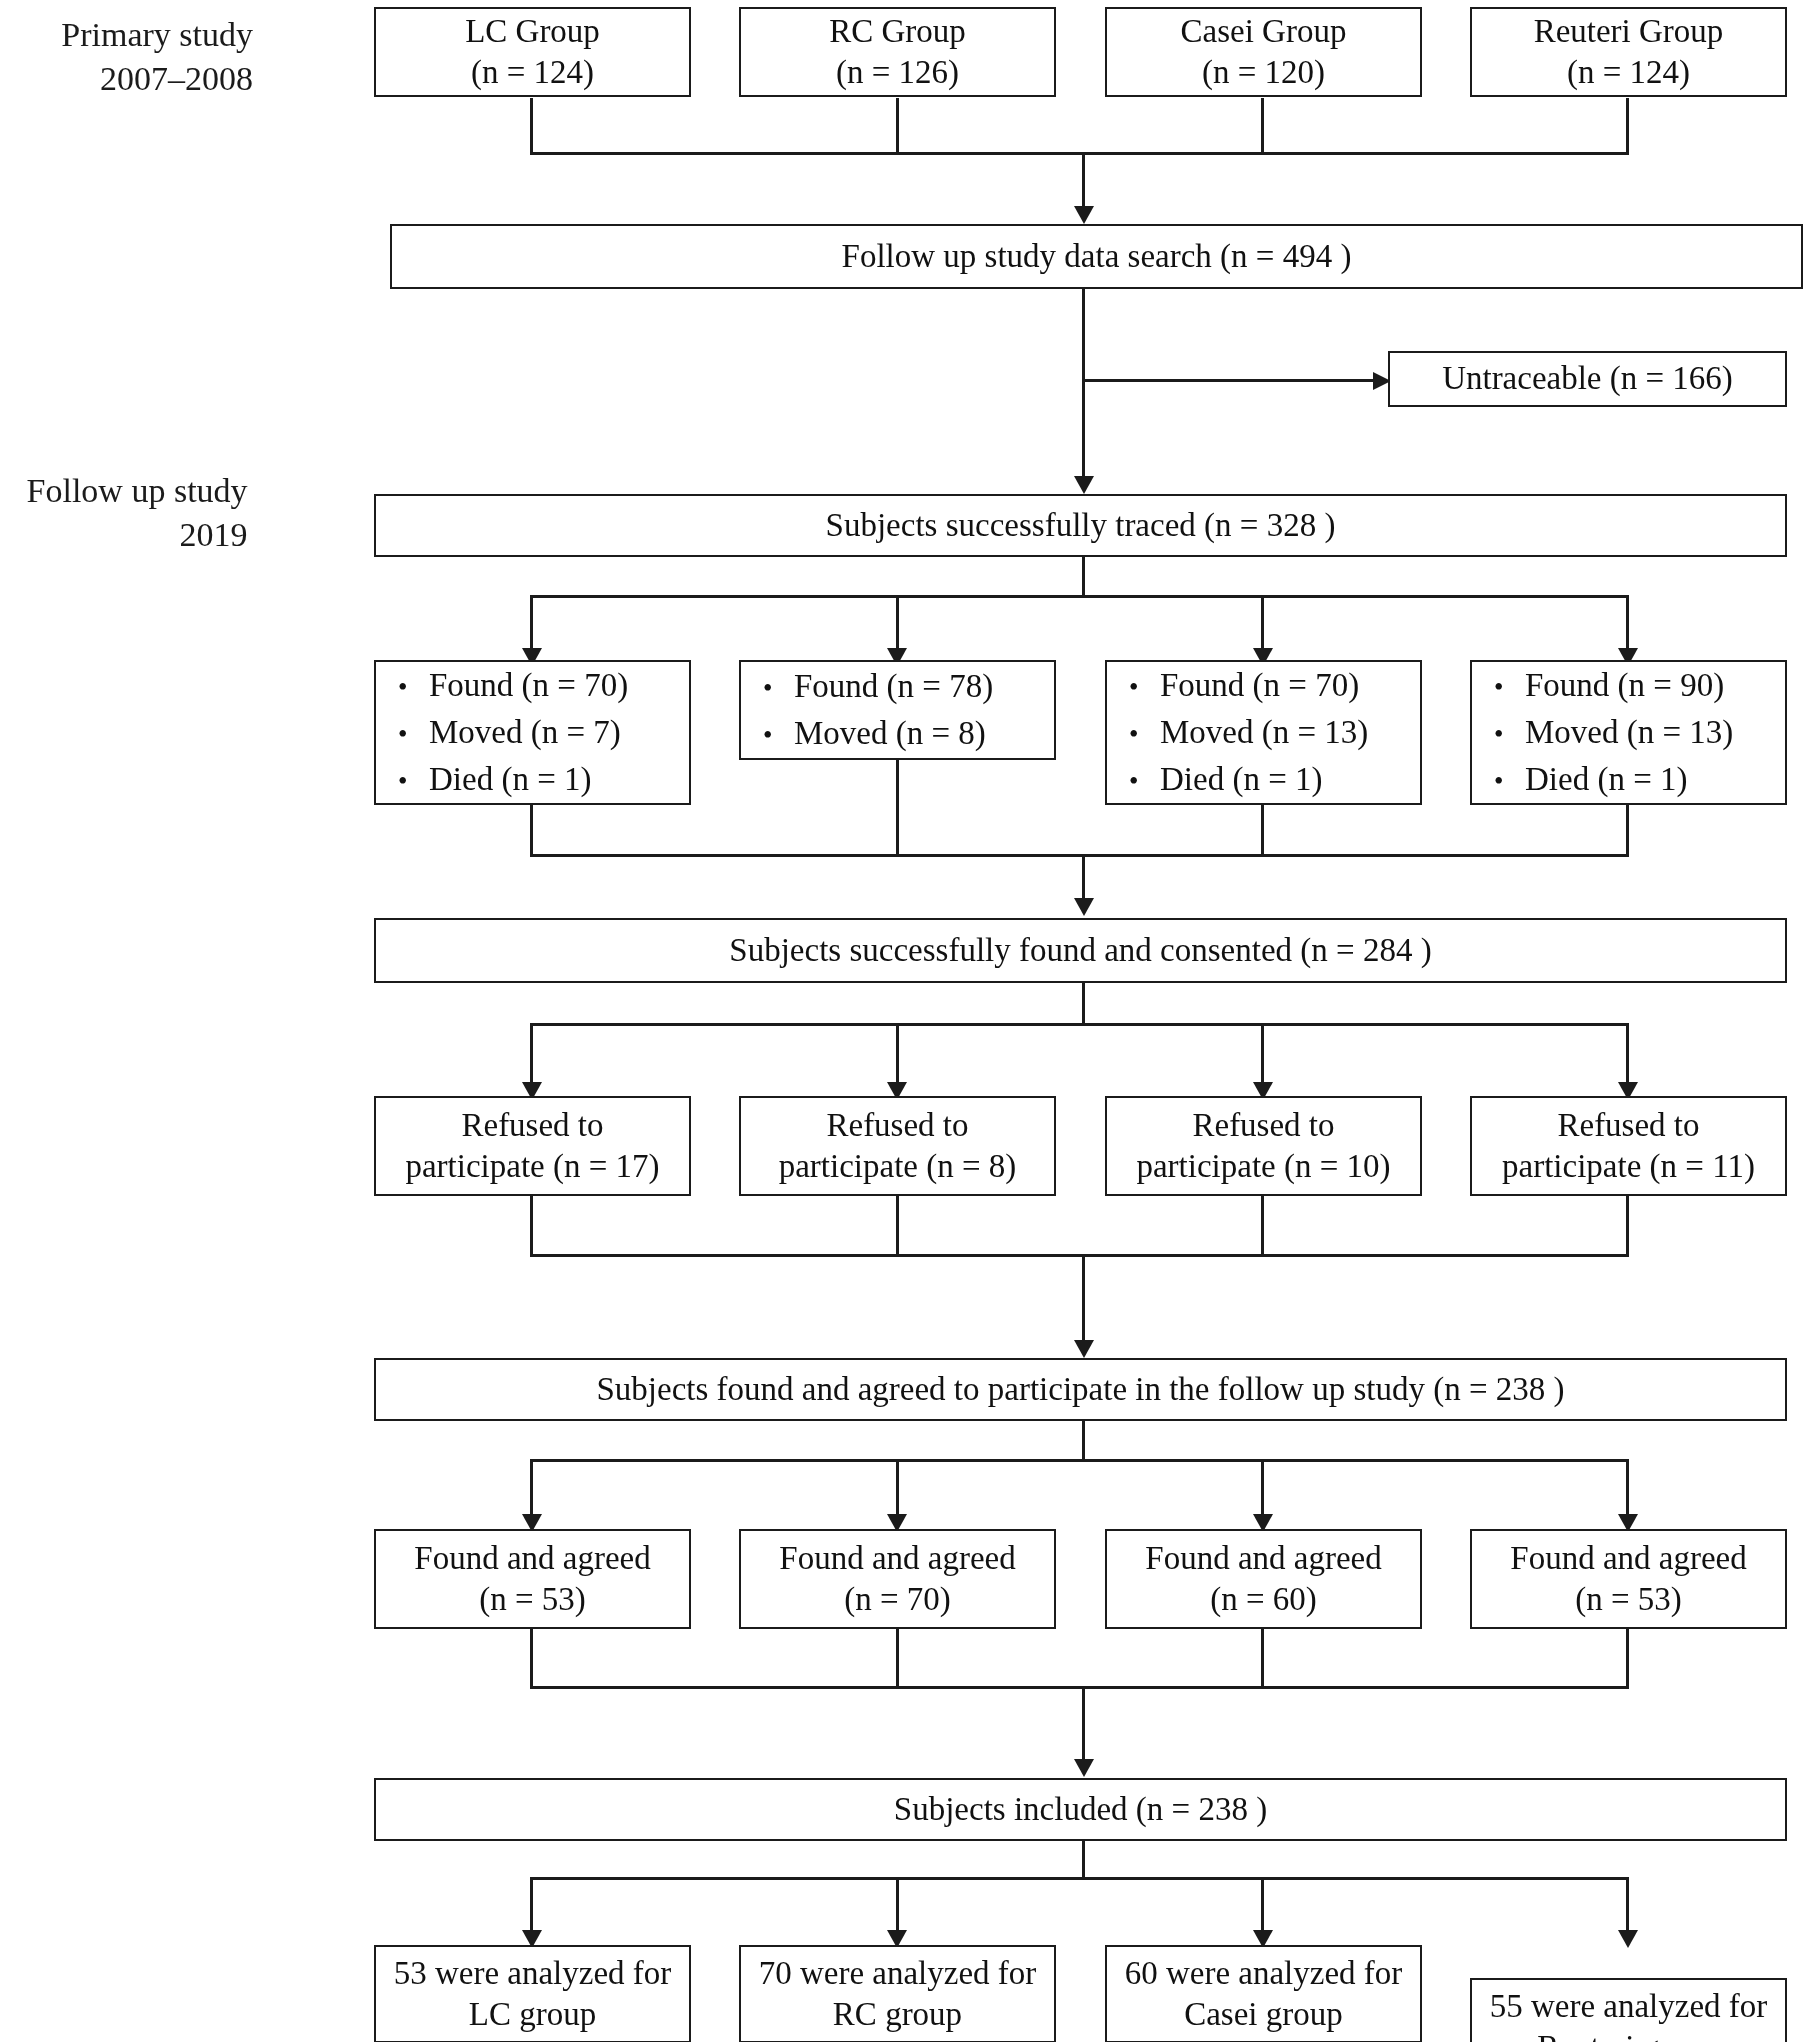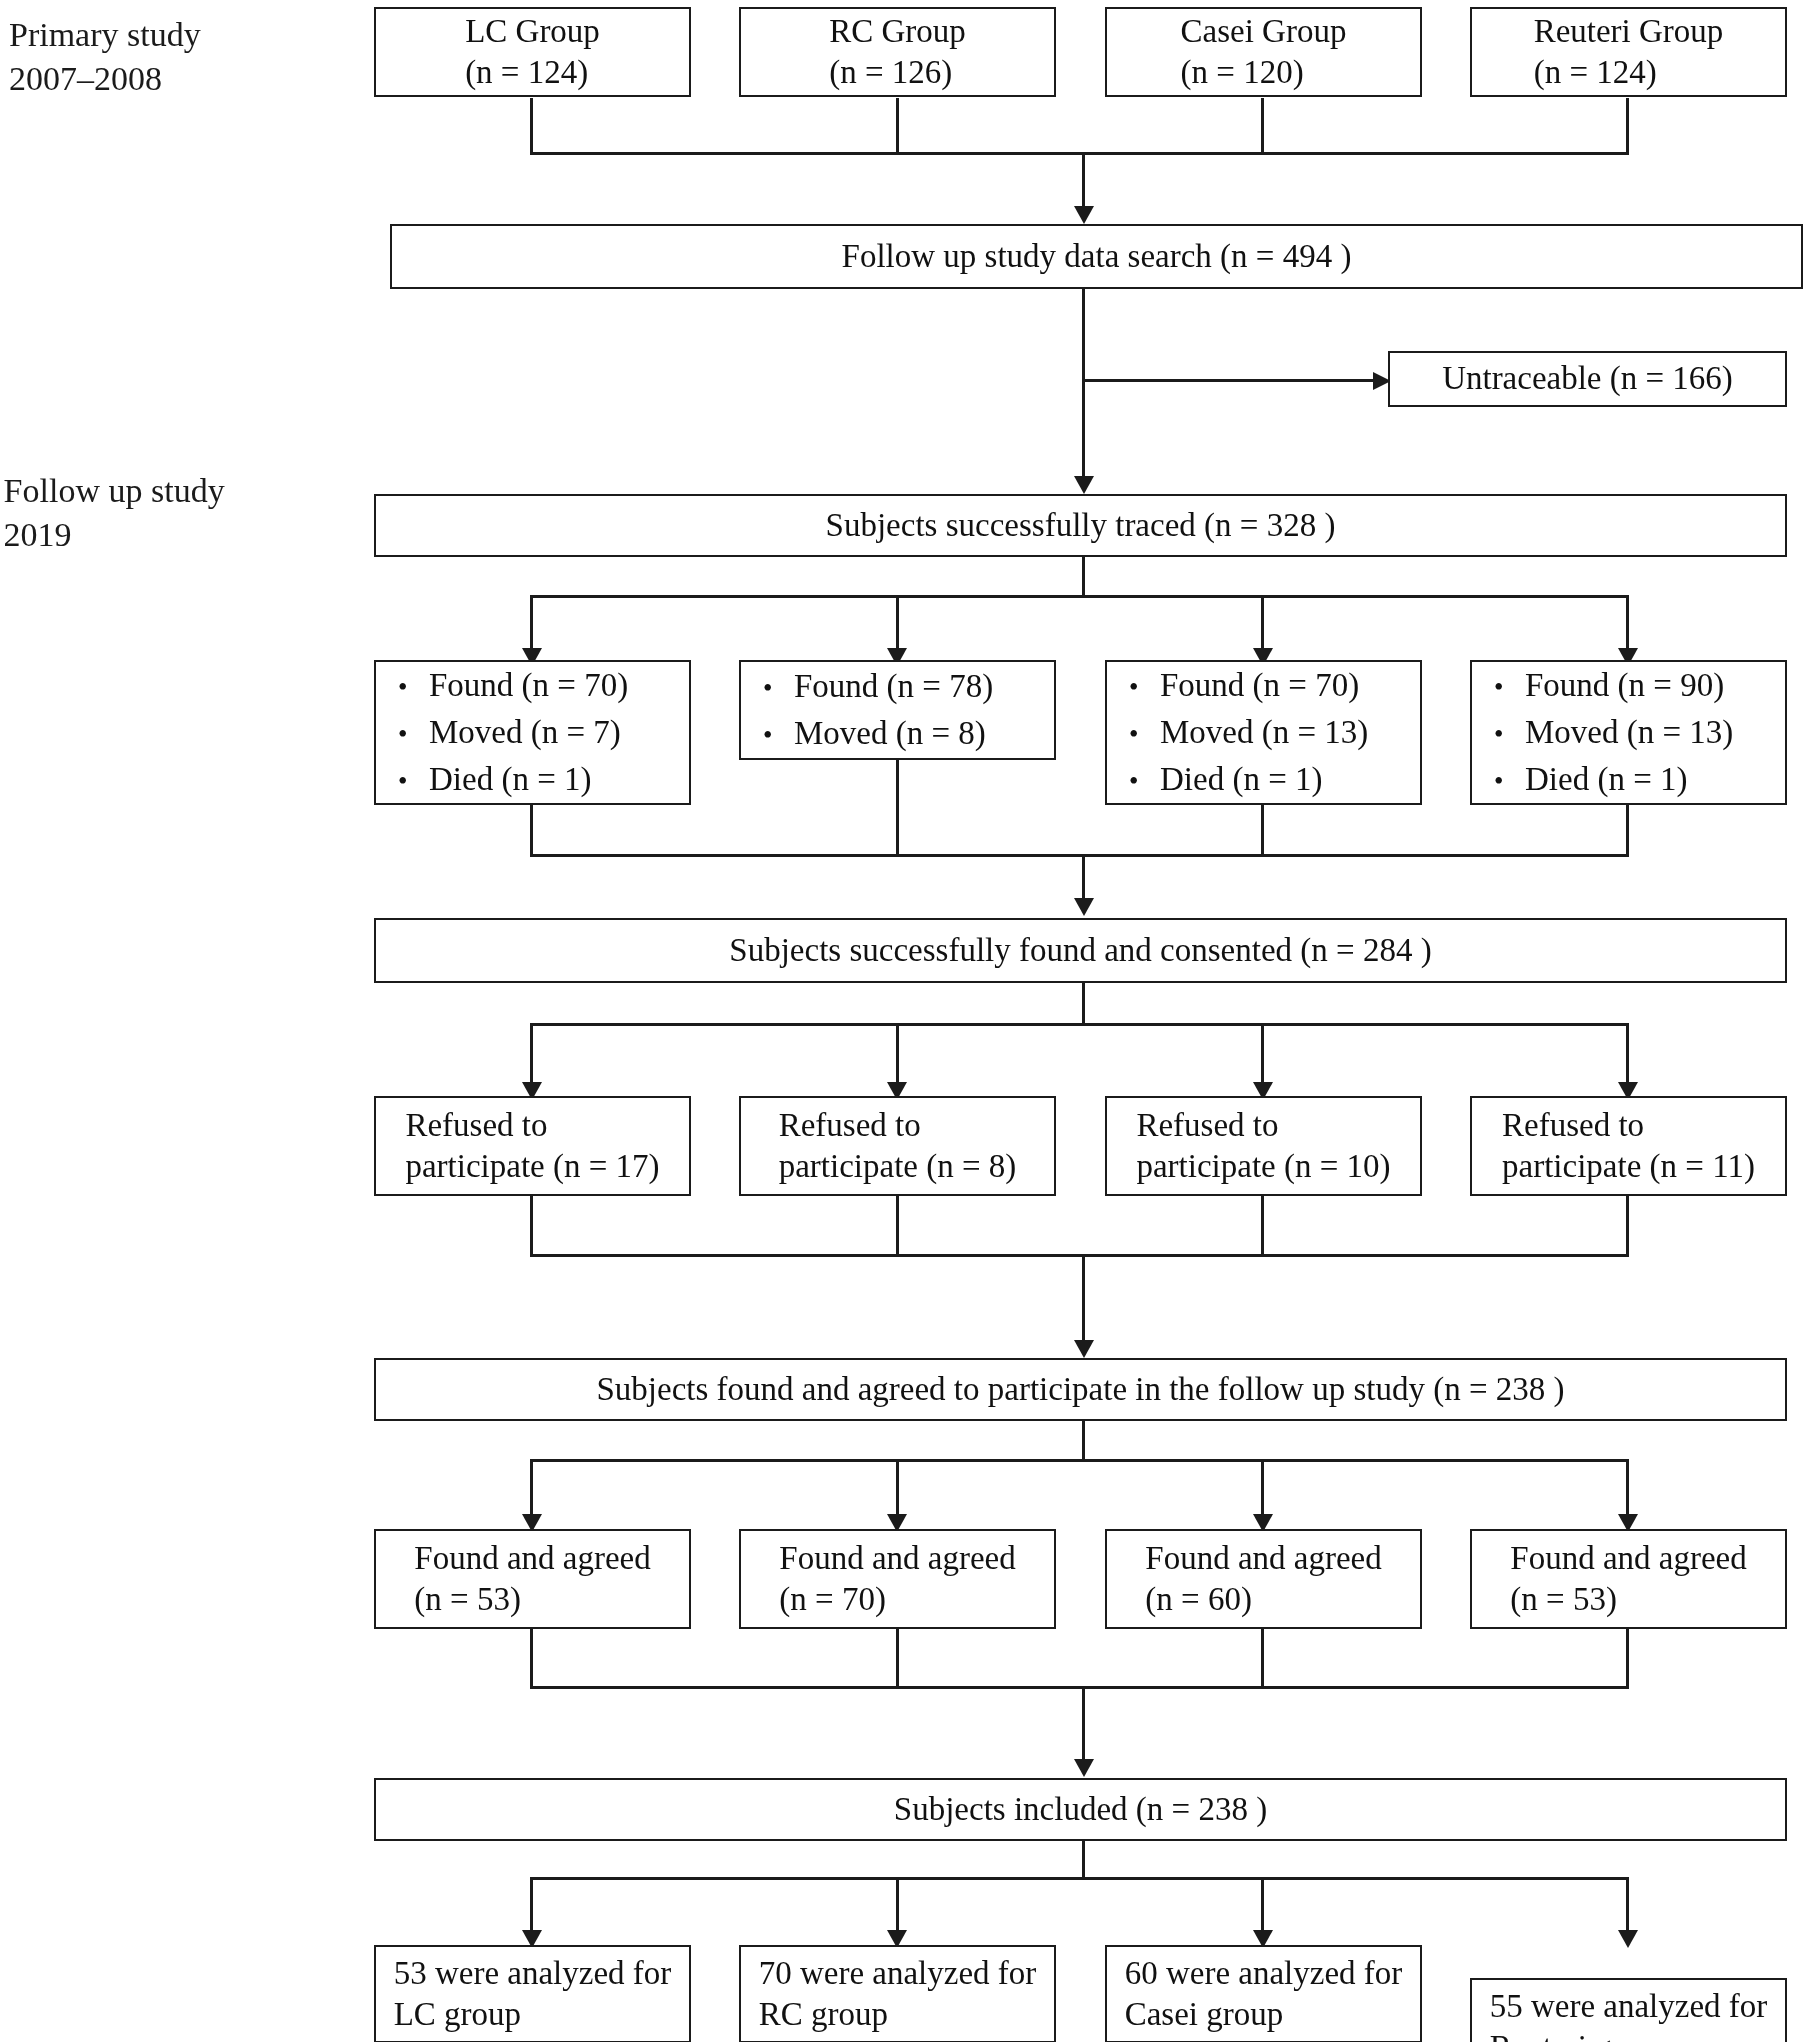--- a/index.html
+++ b/index.html
@@ -20,30 +20,30 @@
   }
 
   .node {
     position: absolute;
     box-sizing: border-box;
     border: 2.7px solid #1b1b1b;
     background: #ffffff;
     display: flex;
     align-items: center;
     justify-content: center;
-    text-align: left;
+    text-align: center;
     line-height: 1.25;
     font-size: 33px;
     padding: 1px 9px;
   }
   .node.wide { font-size: 33px; }
 
   .stage-label {
     position: absolute;
-    text-align: left;
+    text-align: right;
     font-size: 34px;
     line-height: 1.3;
     color: #1b1b1b;
   }
 
   
   .bullet-node {
     position: absolute;
     box-sizing: border-box;
     border: 2.7px solid #1b1b1b;

